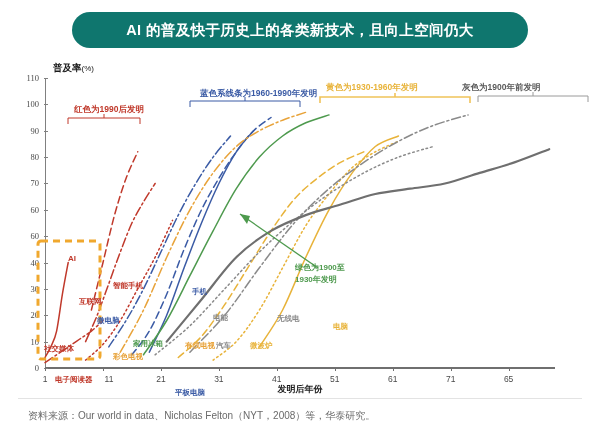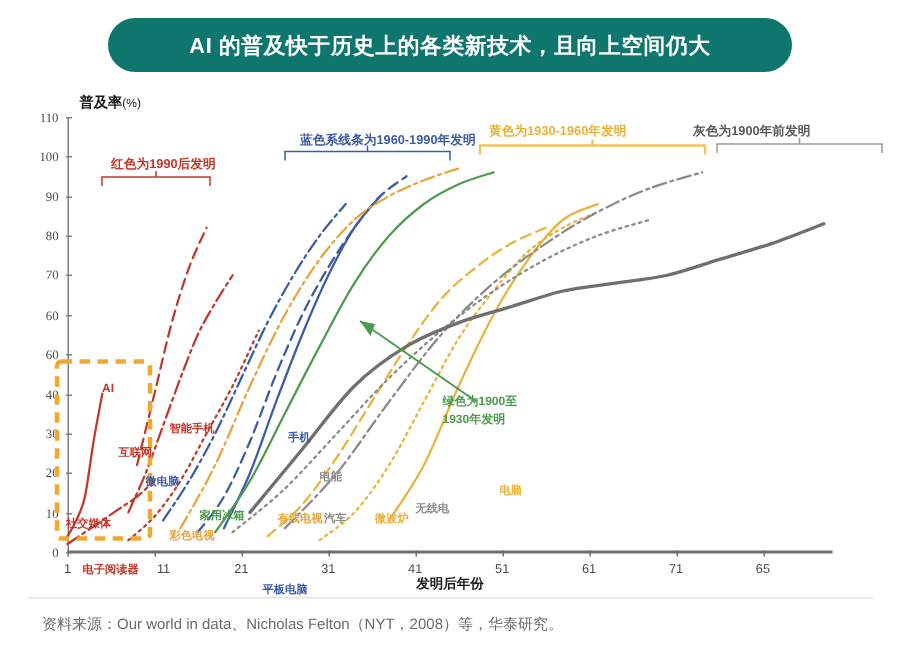--- a/index.html
+++ b/index.html
@@ -181,19 +181,19 @@
       <div class="slab" style="left: 113px; top: 281px; color: rgb(192, 57, 43);">智能手机</div>
       <div class="slab" style="left: 97px; top: 316px; color: rgb(59, 91, 165);">微电脑</div>
       <div class="slab" style="left: 192px; top: 287px; color: rgb(59, 91, 165);">手机</div>
       <div class="slab" style="left: 175px; top: 388px; color: rgb(59, 91, 165);">平板电脑</div>
       <div class="slab" style="left: 133px; top: 339px; color: rgb(78, 154, 78);">家用冰箱</div>
       <div class="slab" style="left: 113px; top: 352px; color: rgb(232, 163, 58);">彩色电视</div>
       <div class="slab" style="left: 185px; top: 341px; color: rgb(232, 163, 58);">有线电视</div>
       <div class="slab" style="left: 250px; top: 341px; color: rgb(232, 179, 58);">微波炉</div>
       <div class="slab" style="left: 333px; top: 322px; color: rgb(232, 179, 58);">电脑</div>
       <div class="slab" style="left: 213px; top: 313px; color: rgb(138, 138, 138);">电能</div>
-      <div class="slab" style="left: 245px; top: 334px; color: rgb(138, 138, 138); padding-left: 32px;">无线电</div>
+      <div class="slab" style="left: 245px; top: 314px; color: rgb(138, 138, 138); padding-left: 32px;">无线电</div>
       <div class="slab" style="left: 216px; top: 341px; color: rgb(138, 138, 138);">汽车</div>
     </div>
 
   <div class="rule"></div>
   <div class="footer">资料来源：Our world in data、Nicholas Felton（NYT，2008）等，华泰研究。</div>
 </div>
 
 </body></html>

